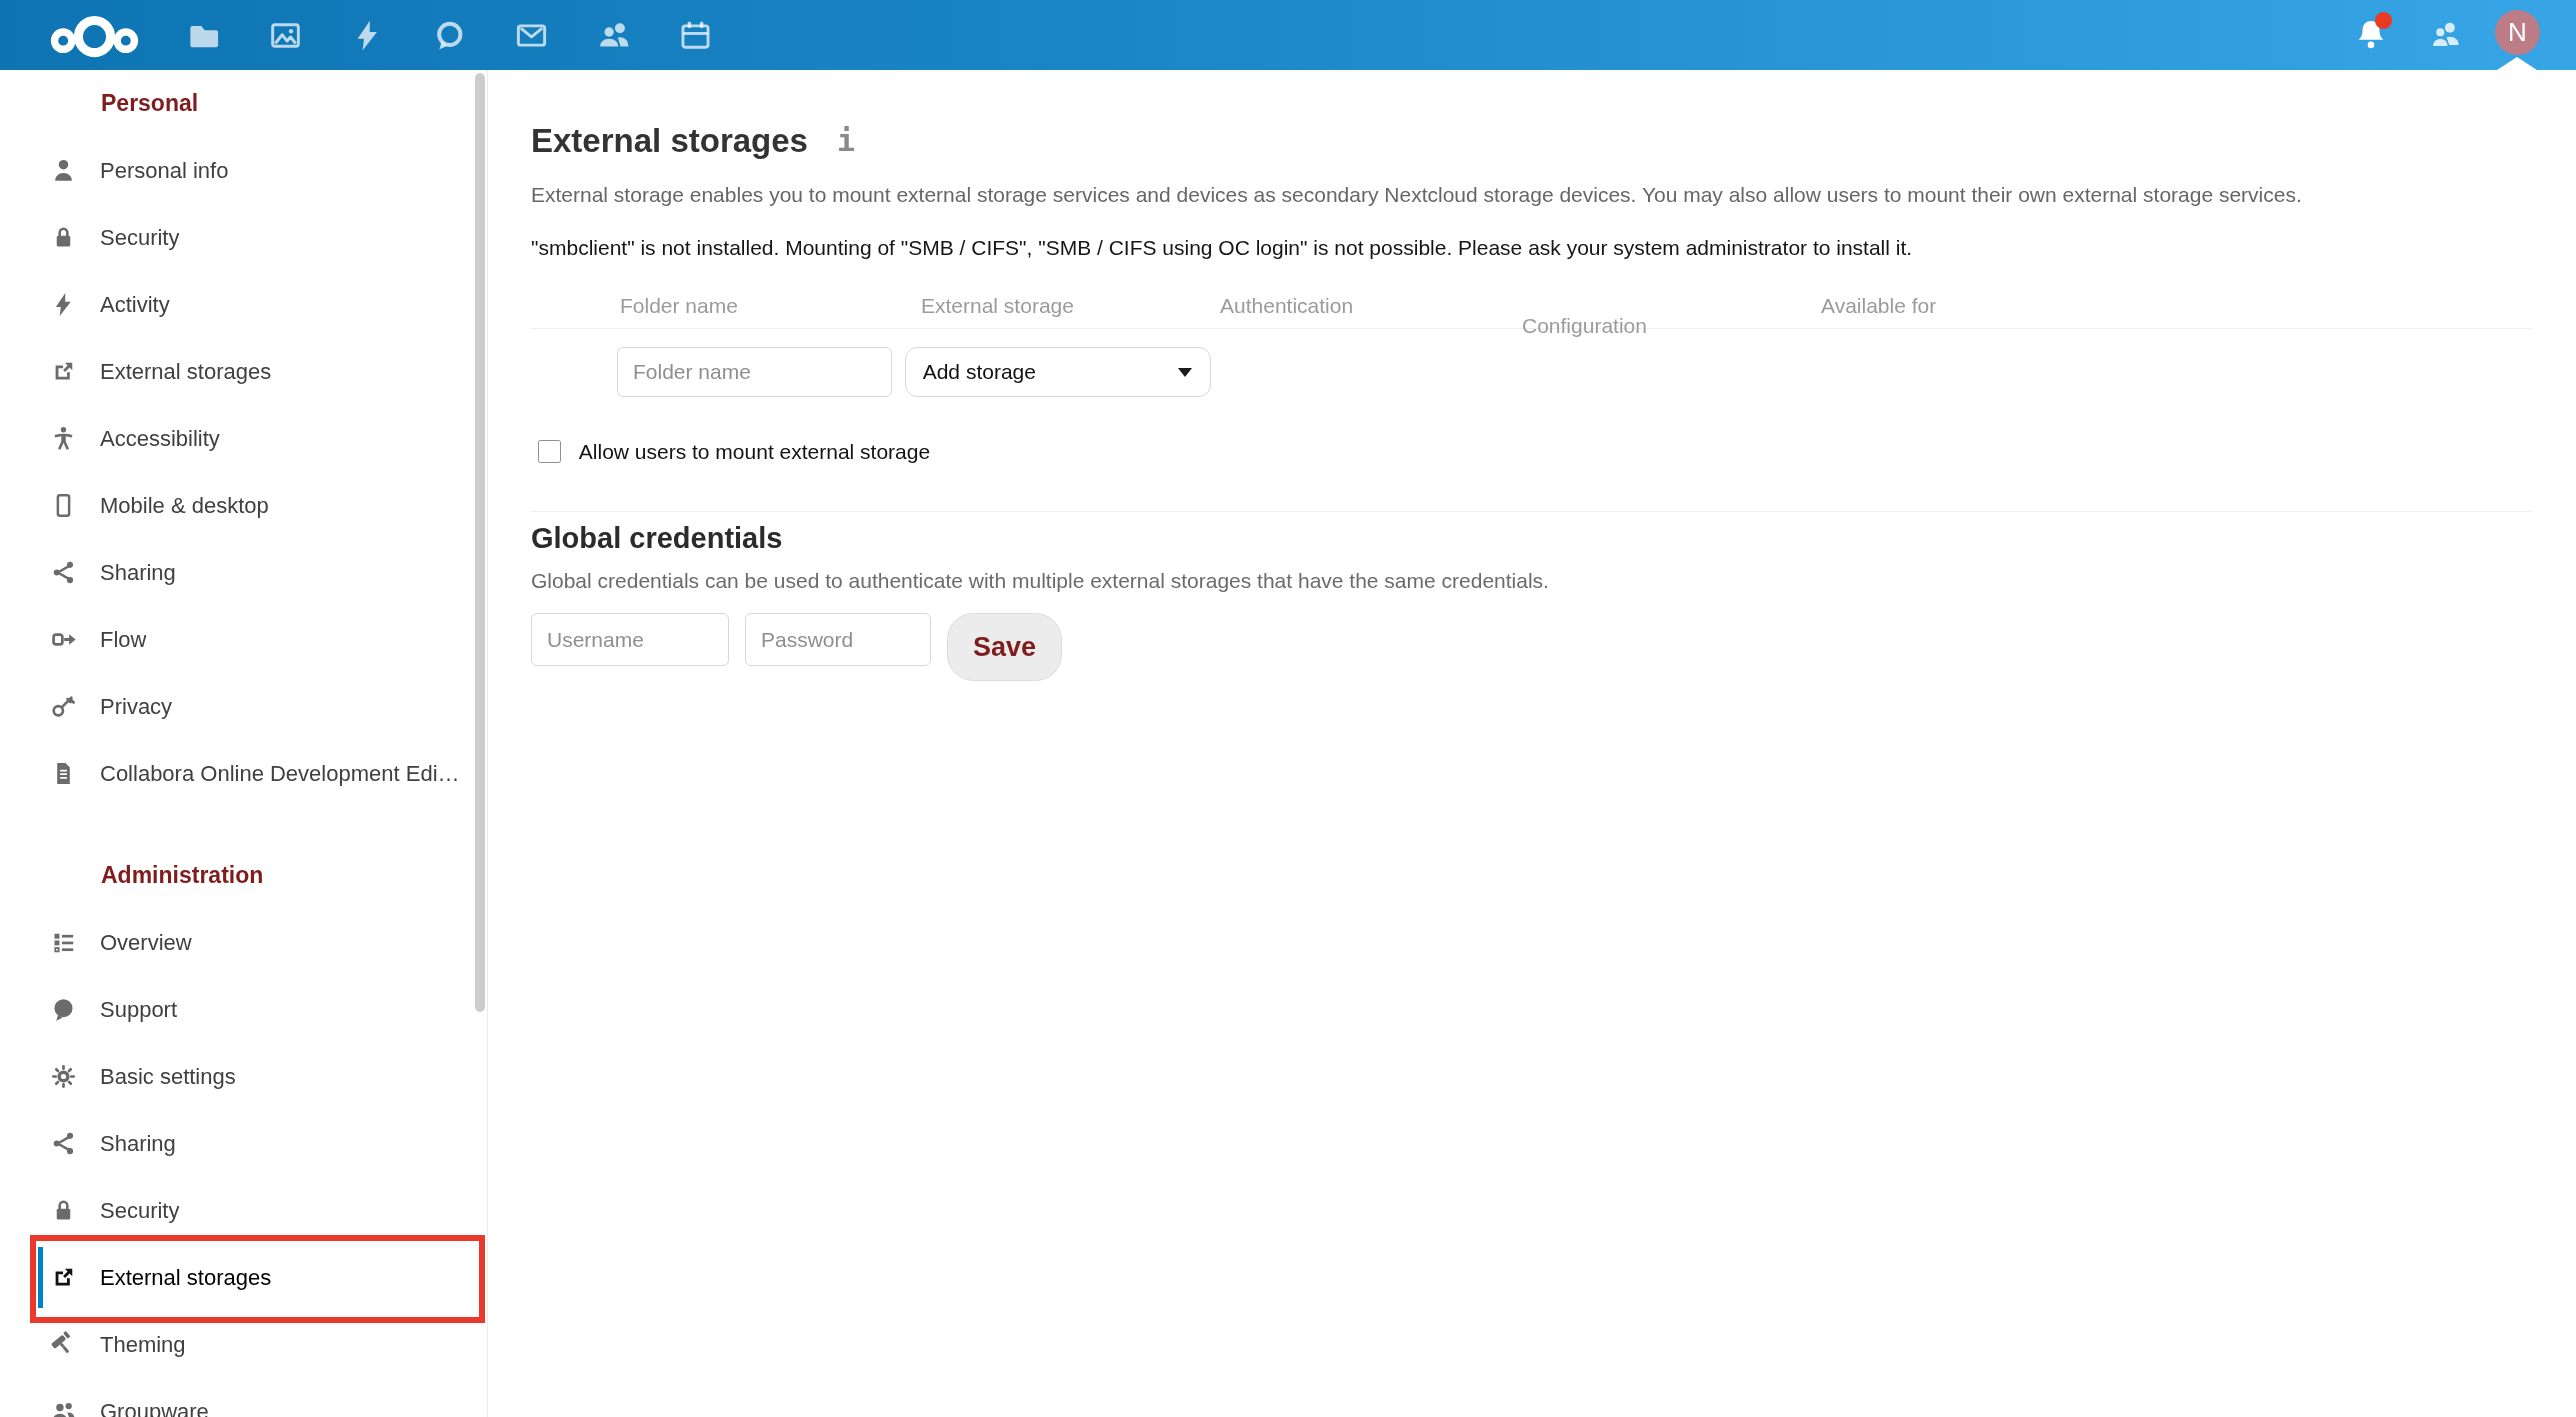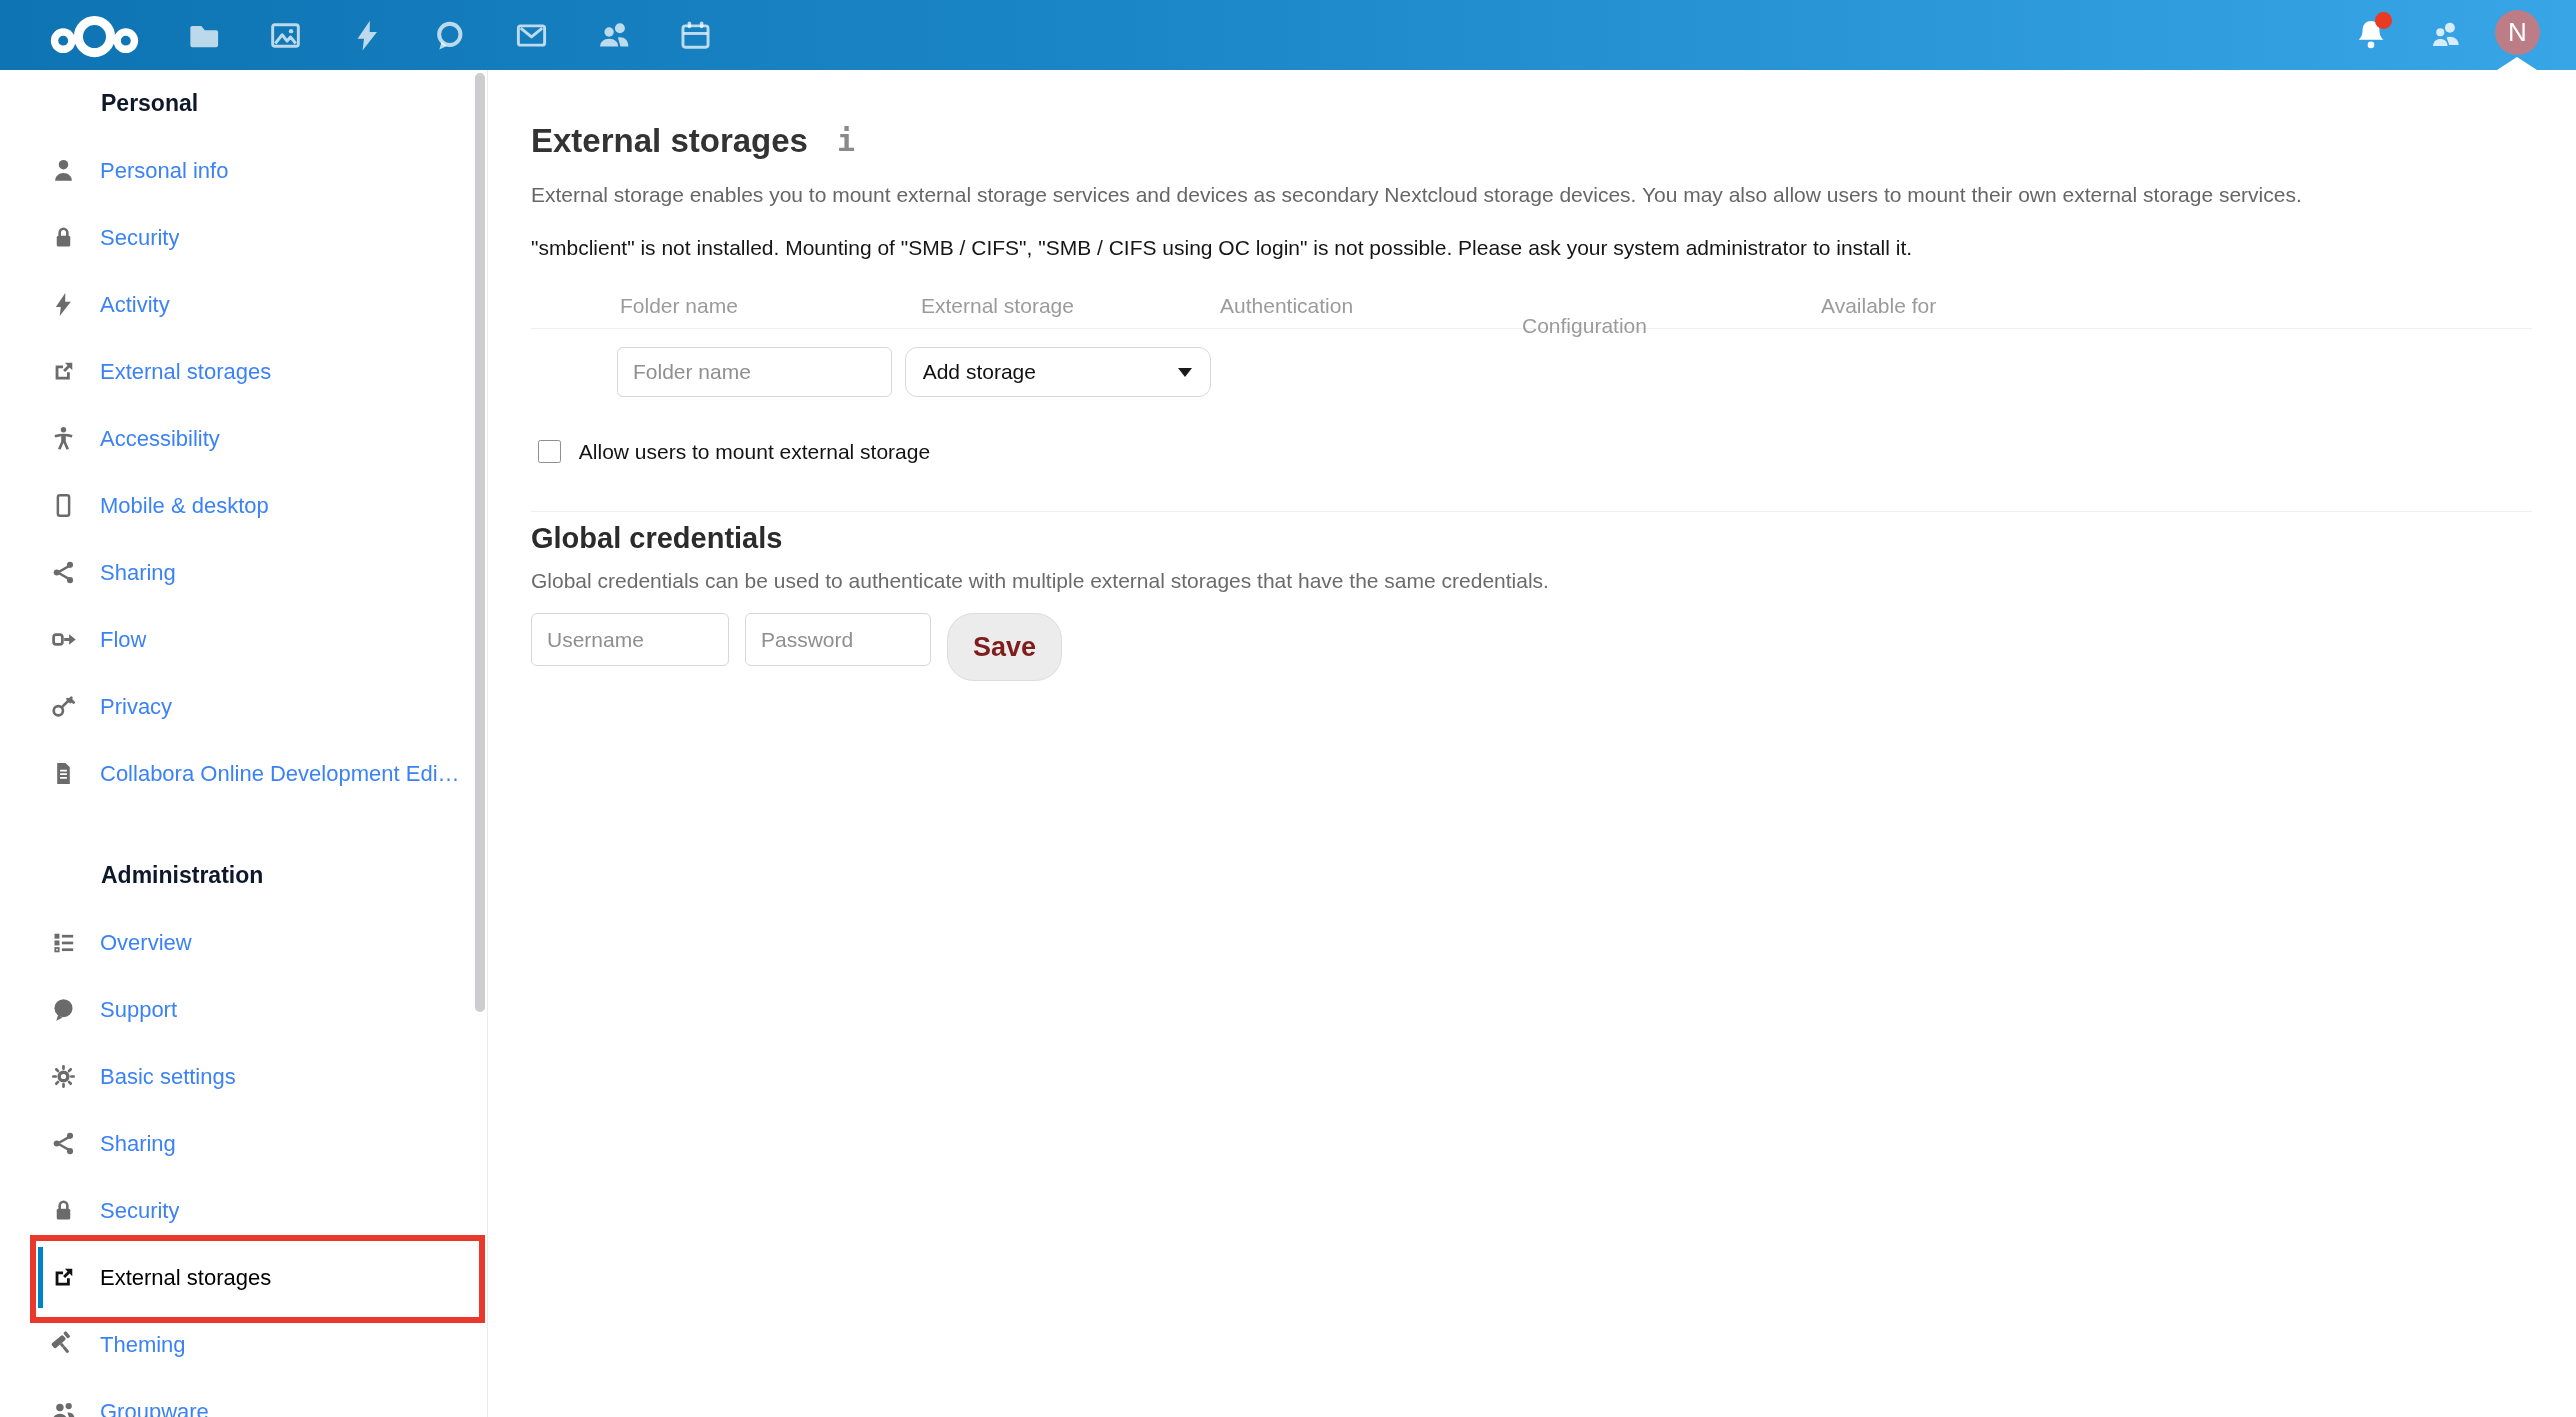--- a/index.html
+++ b/index.html
@@ -28,25 +28,25 @@
             justify-content:center; cursor:pointer; }
   .avatar-caret { position:absolute; left:-79px; top:57px; width:0; height:0;
                   border-left:20.4px solid transparent; border-right:20.4px solid transparent;
                   border-bottom:13.6px solid #ffffff; }
 
   
   .sidebar { position:absolute; left:0; top:70px; width:488px; height:1347px; background:#fff;
              border-right:1.5px solid #ebebeb; overflow:hidden; }
   .side-entry { height:67px; display:flex; align-items:center; position:relative; cursor:pointer; }
   .side-header { height:67px; display:flex; align-items:center; padding-left:101px;
-                 font-size:23px; font-weight:bold; color:#0f172a; }
+                 font-size:23px; font-weight:bold; color:#7f1d1d; }
   .side-header.gap { margin-top:35px; }
   .side-icon { width:27px; height:27px; margin-left:50px; color:#6b6b6b; flex:0 0 auto; }
   .side-icon svg { width:27px; height:27px; display:block; }
-  .side-label { margin-left:23px; font-size:22px; color:#3b82f6; white-space:nowrap;
+  .side-label { margin-left:23px; font-size:22px; color:#404040; white-space:nowrap;
                 overflow:hidden; text-overflow:ellipsis; max-width:363px; }
   .side-entry.active .side-label { color:#000; }
   .side-entry.active .side-icon { color:#111; }
   .side-entry.active::before { content:""; position:absolute; left:38px; top:3px; bottom:3px;
                                width:4.5px; background:#0082c9; }
   .highlight-box { position:absolute; left:30px; top:1165px; width:455px; height:88px;
                    border:6.8px solid #e8392c; pointer-events:none; z-index:5; }
   .side-scrollbar { position:absolute; left:475px; top:3px; width:9.8px; height:939px;
                     background:#cdcdd0; border-radius:5.3px; }
 

